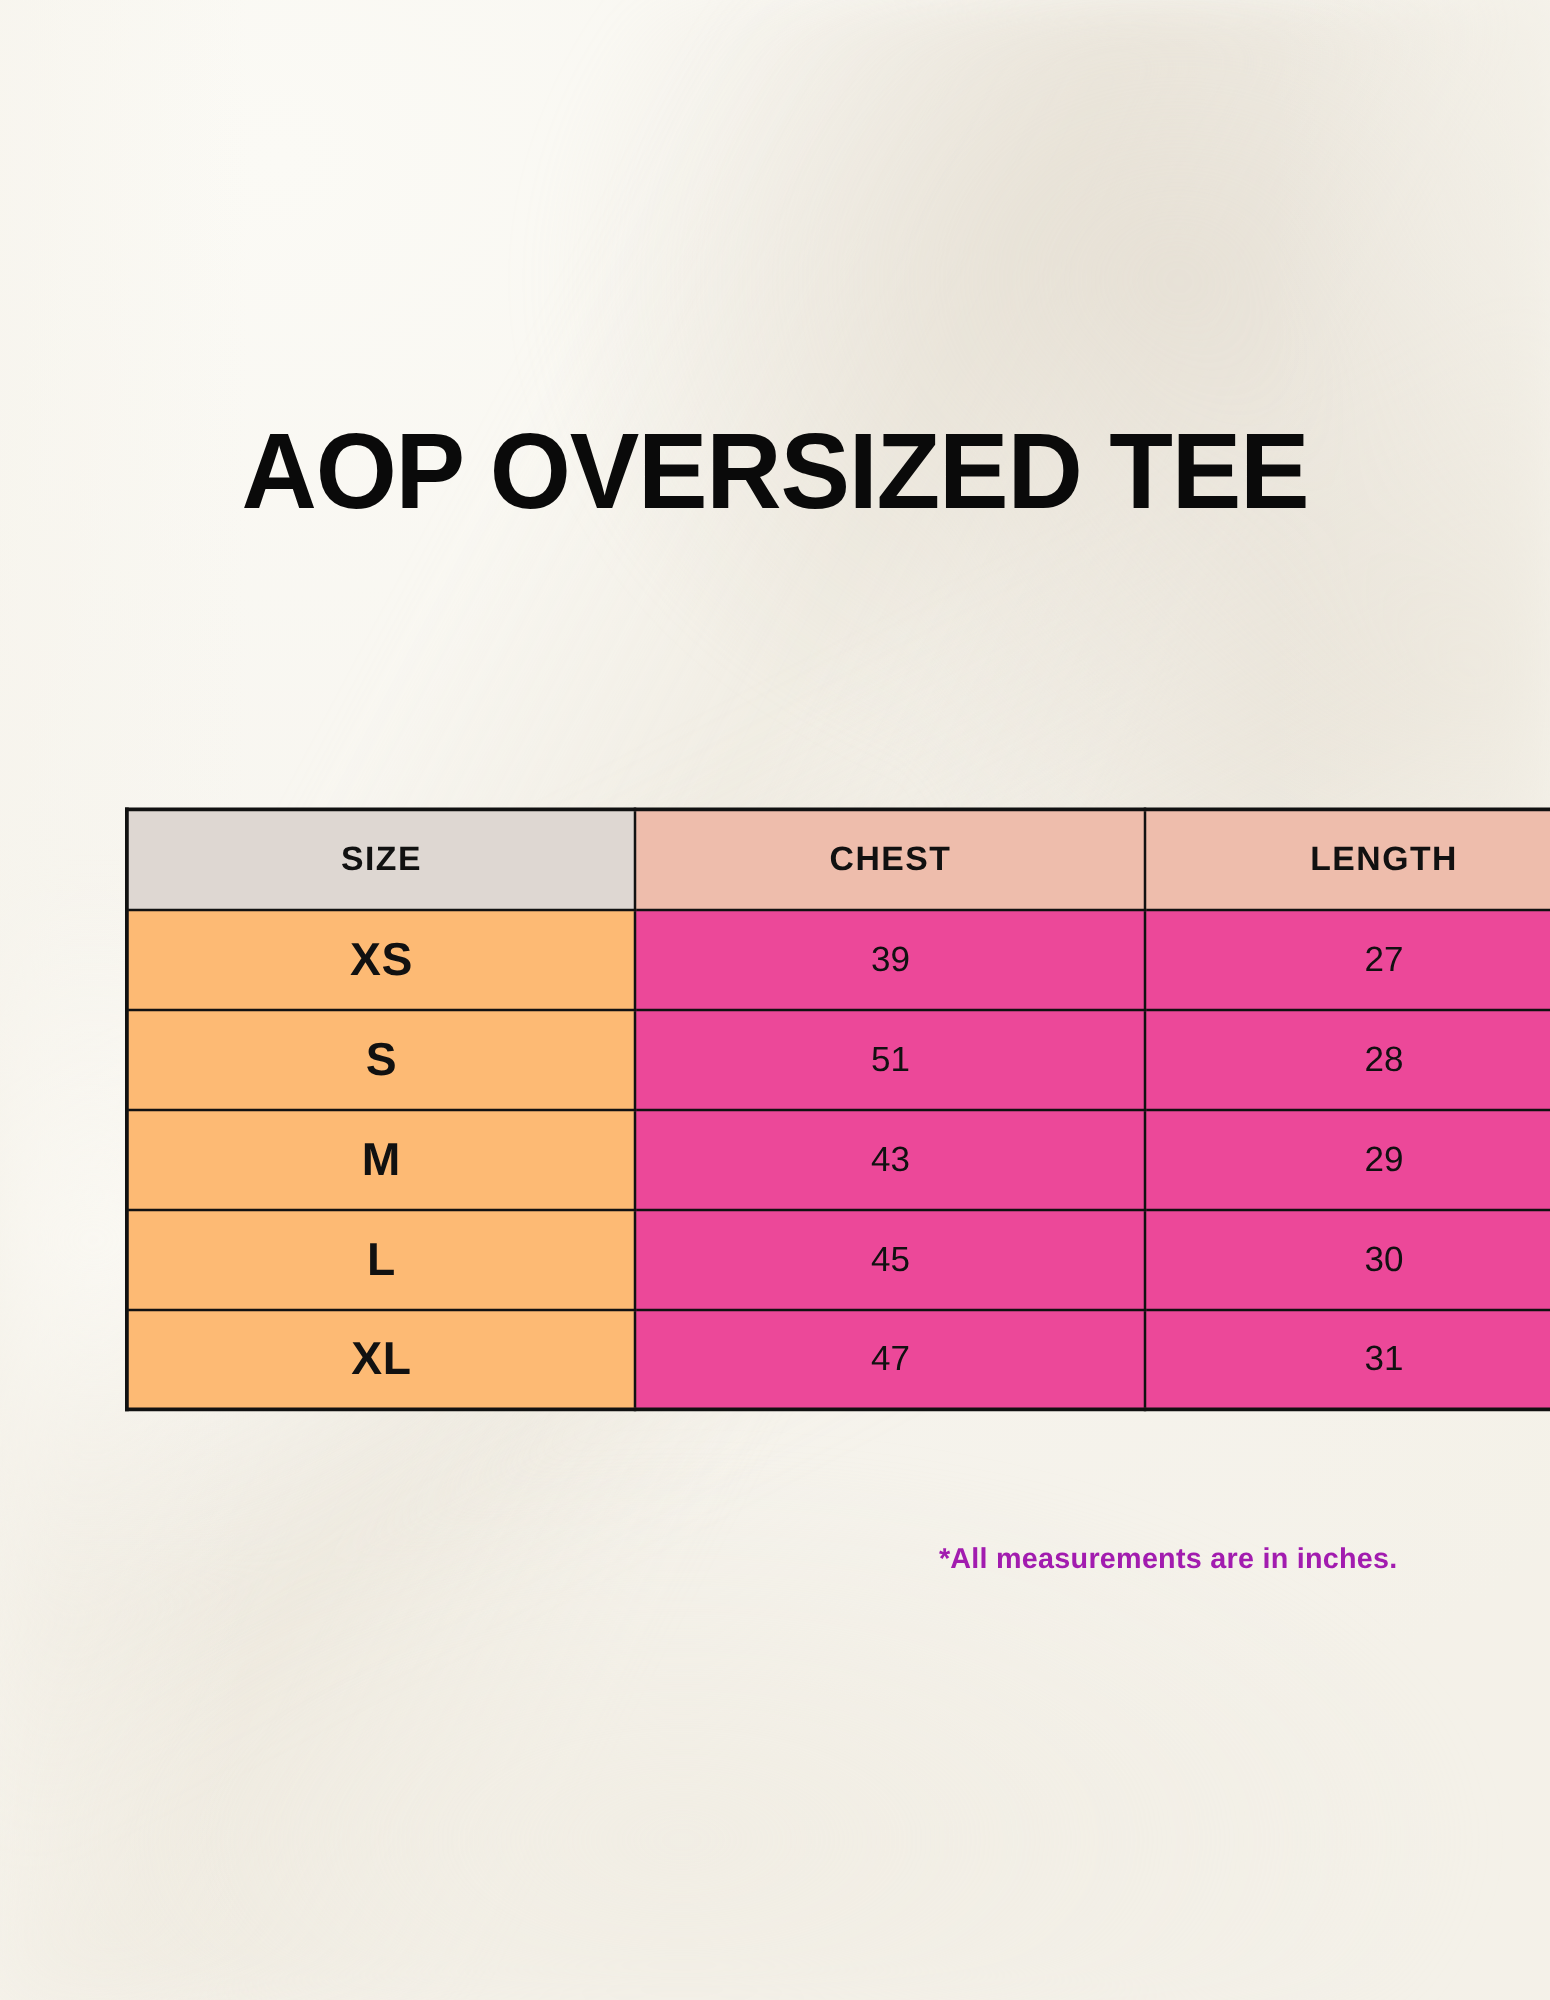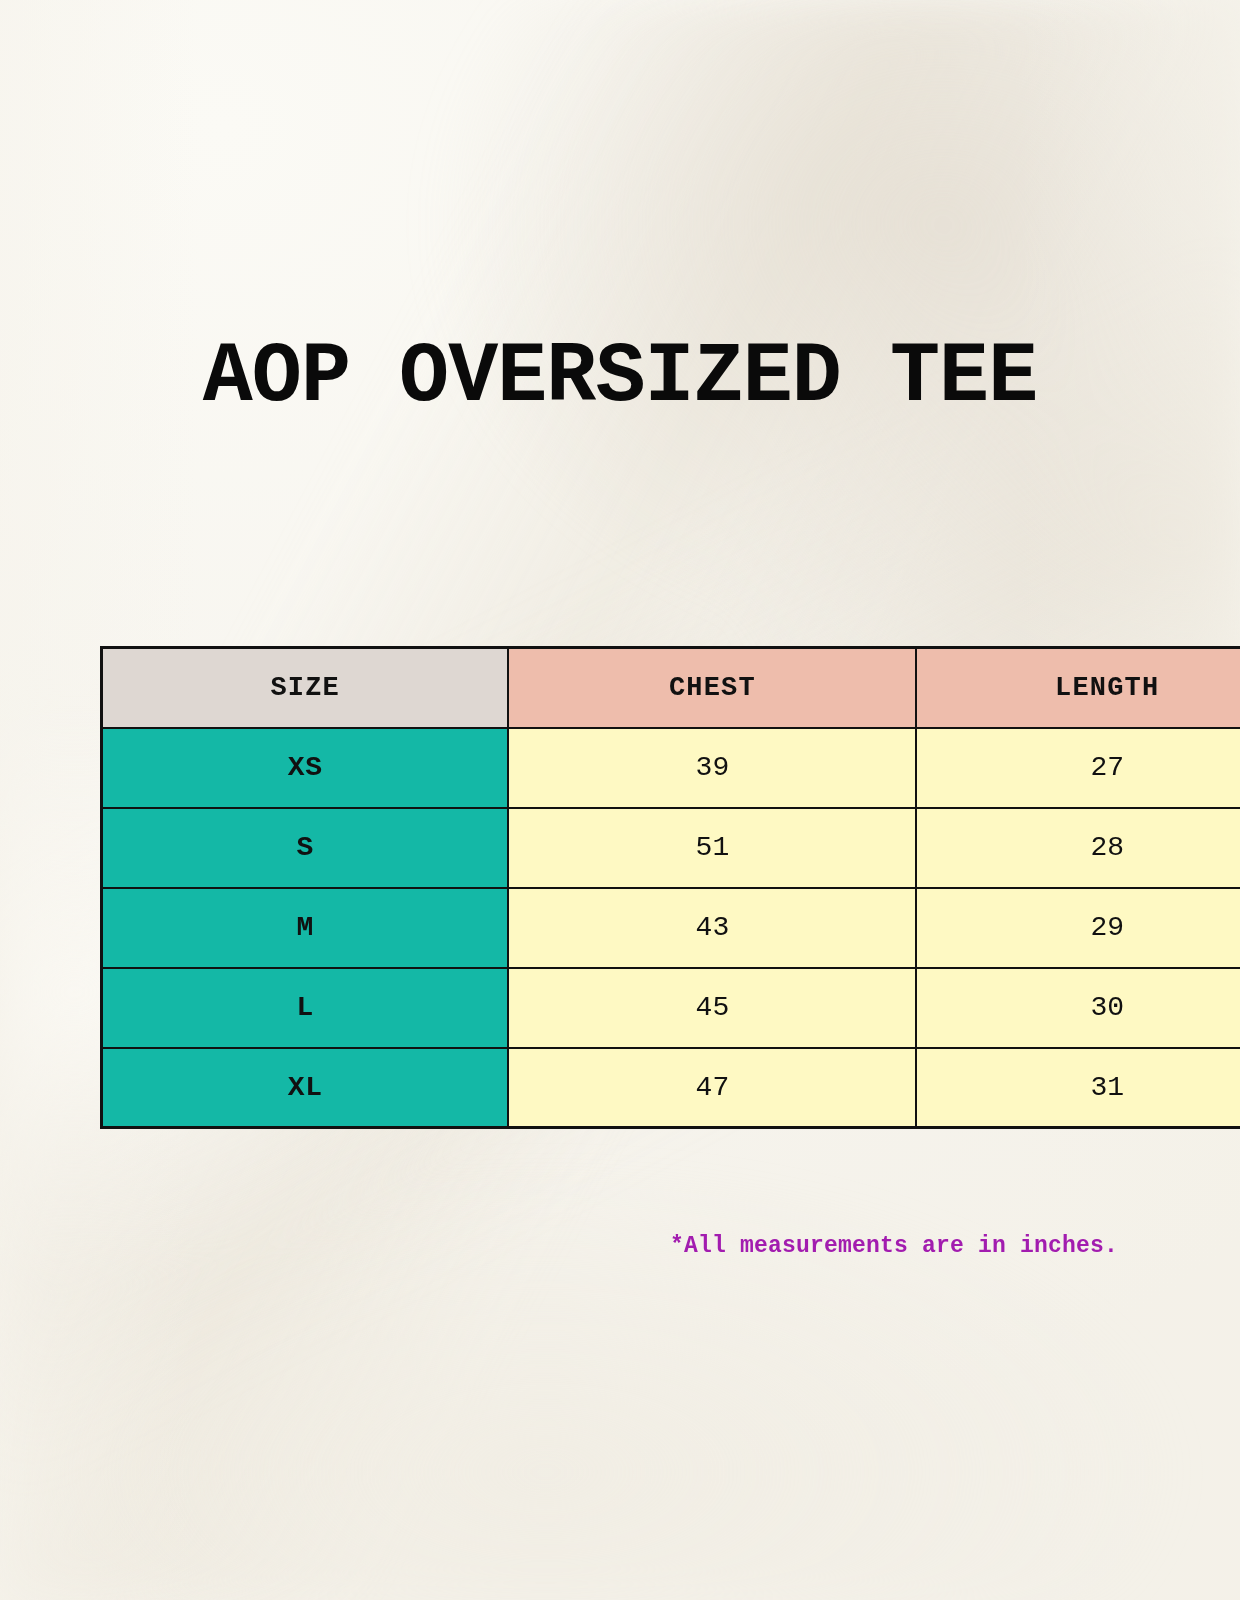--- a/index.html
+++ b/index.html
@@ -58,21 +58,20 @@
       linear-gradient(90deg, rgba(246,243,235,0.55) 0%, rgba(246,243,235,0) 16%),
       linear-gradient(270deg, rgba(244,241,232,0.55) 0%, rgba(244,241,232,0) 18%);
   }
 
   
   .page {
     position: relative;
     width: 1240px;
     height: 1600px;
     z-index: 2;
-    font-family: Liberation Mono, monospace;
   }
 
   .title {
     position: absolute;
     left: 0; right: 0;
     top: 336px;
     text-align: center;
     font-size: 86px;
     line-height: 0.96;
     font-weight: 700;
@@ -126,27 +125,27 @@
     height: 80px;
     text-align: center;
     vertical-align: middle;
     color: #111111;
   }
 
   th.h-size   { background: #ded7d2; font-size: 27px; font-weight: 700; letter-spacing: 1.2px; }
   th.h-meas   { background: #eebdac; font-size: 27px; font-weight: 700; letter-spacing: 1.2px; margin-left: 44px; }
 
   td.cell-size {
-    background: #14b8a6;
-    font-size: 28px;
+    background: #fdba74;
+    font-size: 37px;
     font-weight: 700;
     letter-spacing: 0.6px;
   }
   td.cell-val {
-    background: #fef9c3;
+    background: #ec4899;
     font-size: 28px;
     font-weight: 400;
   }
 
   .footnote {
     position: absolute;
     left: 100px;
     top: 1233px;
     width: 1018px;
     text-align: right;

